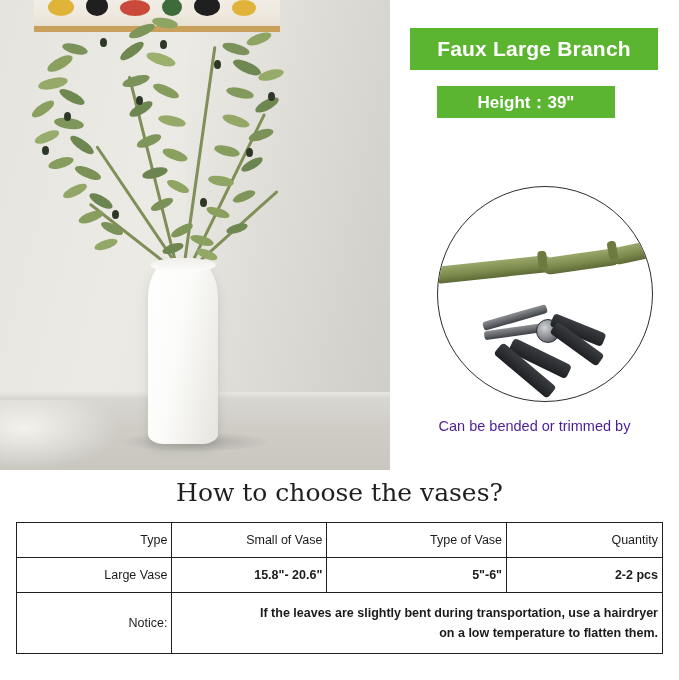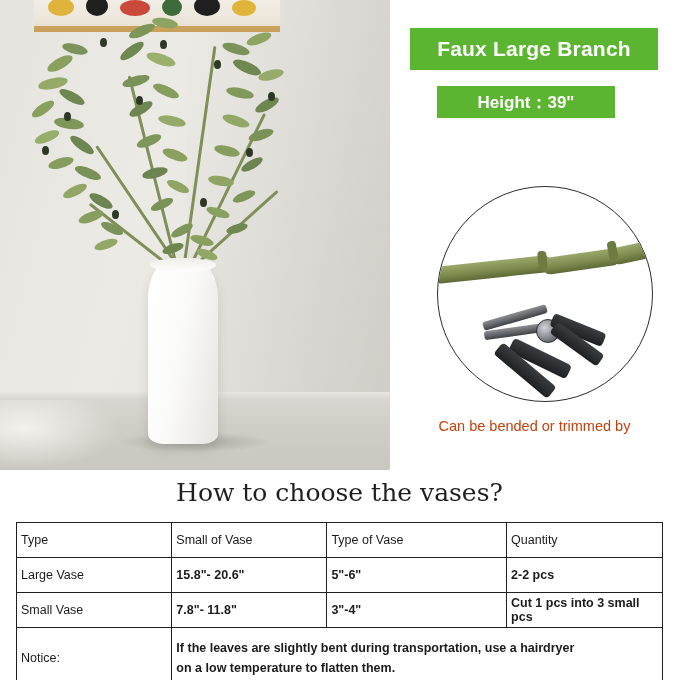--- a/index.html
+++ b/index.html
@@ -180,21 +180,21 @@
     border-radius: 50%;
     background: radial-gradient(circle at 35% 35%, #cfd2d6, #6d7074 70%, #3b3e42);
     border: 1px solid #2b2e31;
   }
 
   .caption {
     position: absolute;
     left: 0; top: 414px;
     width: 289px;
     text-align: center;
-    color: #c2410c;
+    color: #4c1d95;
     font-size: 14.5px;
     line-height: 24px;
   }
   .caption div:first-child { text-align: center; }
 
   
   .bottom {
     position: absolute;
     left: 0; top: 470px;
     width: 566px; height: 210px;
@@ -212,21 +212,21 @@
   table.vase-table {
     position: absolute;
     left: 16px; top: 52px;
     width: 647px;
     border-collapse: collapse;
     font-size: 12.5px;
     color: #1b1b1b;
   }
   table.vase-table td {
     border: 1px solid #1f1f1f;
-    text-align: left;
+    text-align: right;
     height: 30px;
     padding: 2px 4px;
   }
   .col-type { width: 155px; }
   .col-h { width: 155px; }
   .col-w { width: 182px; }
   .col-q { width: 155px; }
   .hdr td { font-weight: normal; }
   .notice-cell {
     height: 56px !important;
@@ -379,26 +379,20 @@
         <td class="col-w">Type of Vase</td>
         <td class="col-q">Quantity</td>
       </tr>
       <tr>
         <td>Large Vase</td>
         <td class="bold-cell" style="font-weight:bold">15.8"- 20.6"</td>
         <td style="font-weight:bold">5"-6"</td>
         <td style="font-weight:bold">2-2 pcs</td>
       </tr>
       <tr>
-        <td>Small Vase</td>
-        <td style="font-weight:bold">7.8"- 11.8"</td>
-        <td style="font-weight:bold">3"-4"</td>
-        <td style="font-weight:bold">Cut 1 pcs into 3 small pcs</td>
-      </tr>
-      <tr>
         <td class="notice-cell" style="font-weight:normal">Notice:</td>
         <td class="notice-cell" colspan="3">
           <span>If the leaves are slightly bent during transportation, use a hairdryer</span><br>
           <span>on a low temperature to flatten them.</span>
         </td>
       </tr>
     </tbody>
       </table>
   </div>
 

